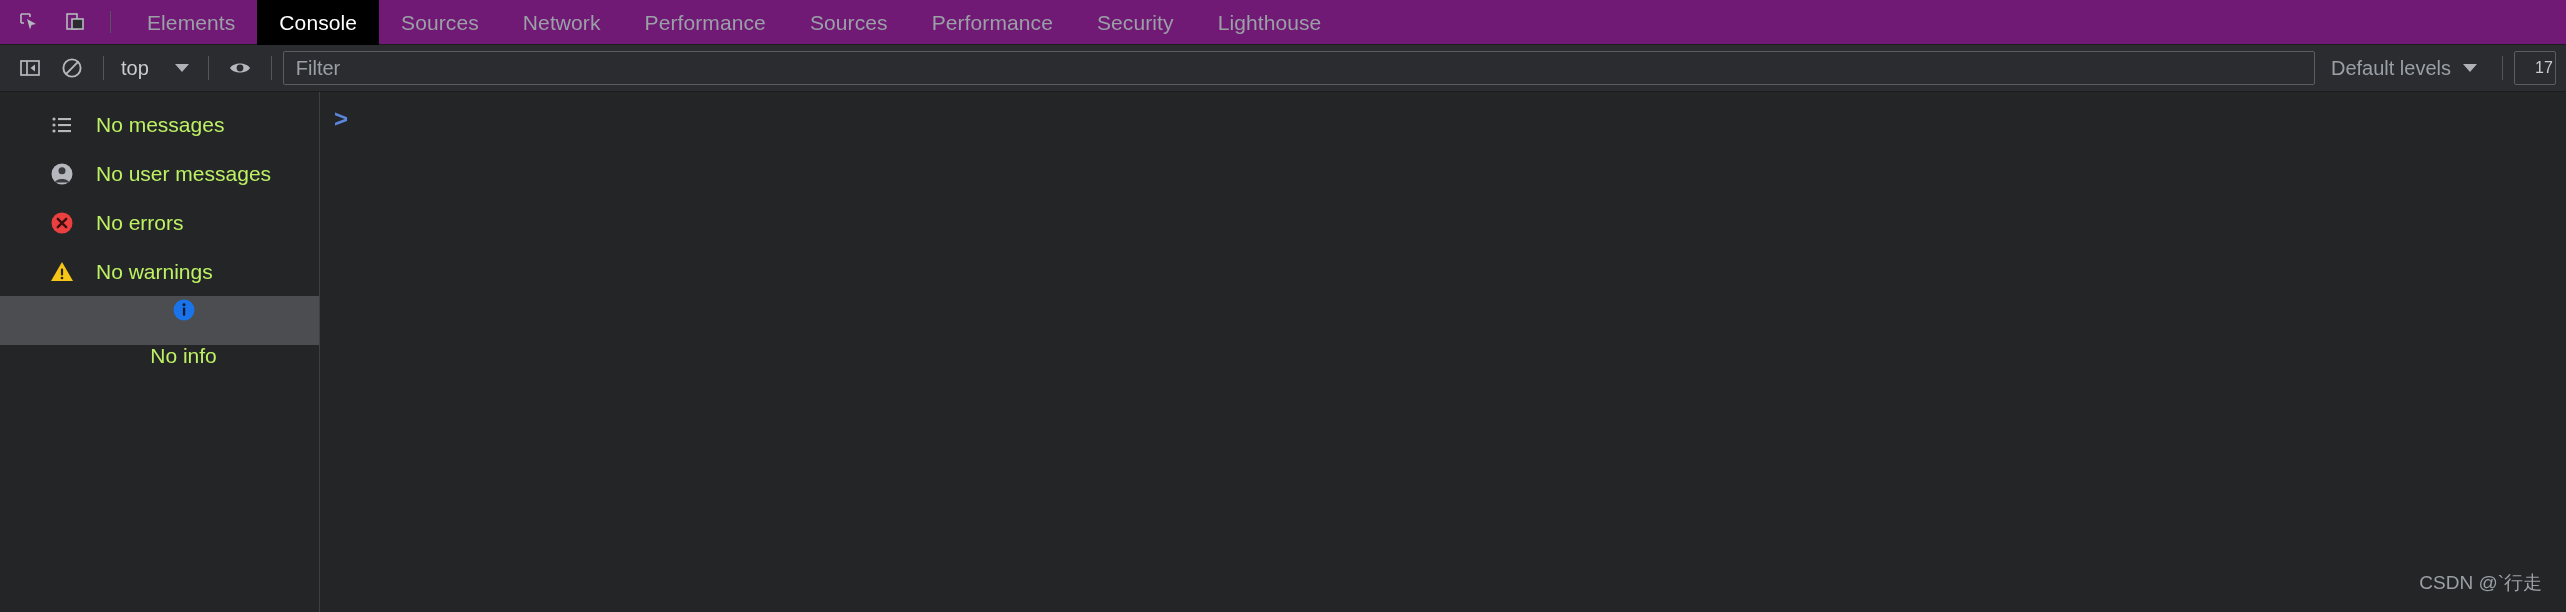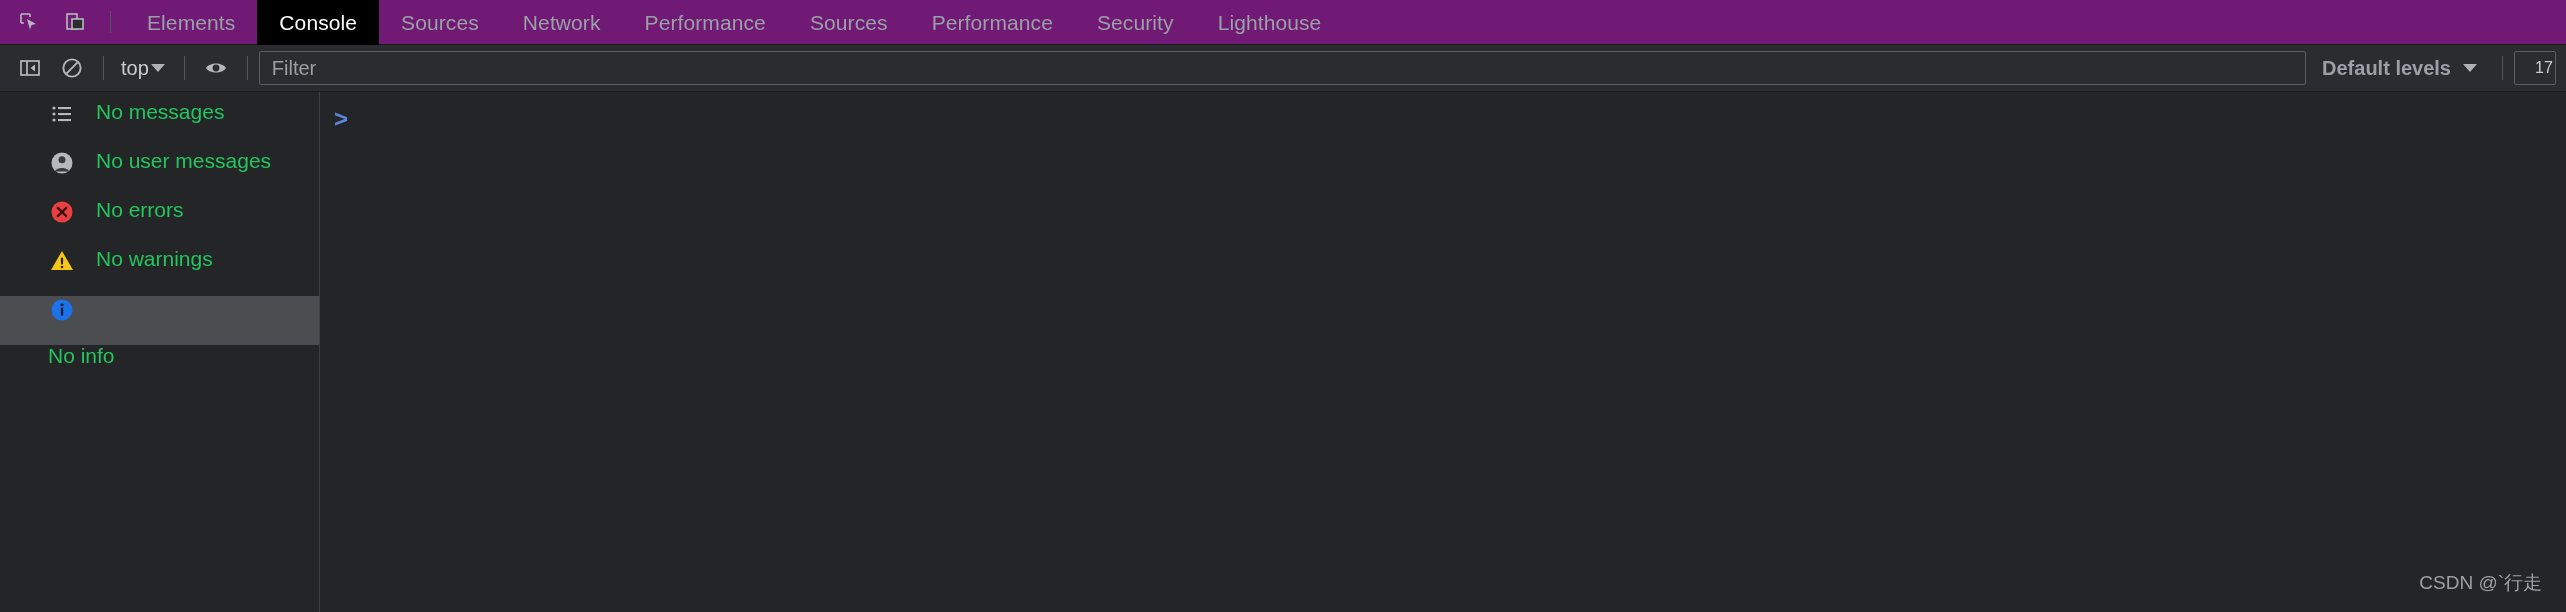--- a/index.html
+++ b/index.html
@@ -95,21 +95,21 @@
   .fb-sep {
     width: 1px;
     height: 24px;
     background: #54565a;
     margin: 0 9px;
     flex: none;
   }
   .ctx-select {
     display: flex;
     align-items: center;
-    gap: 2px;
+    gap: 26px;
     padding: 0 8px 0 6px;
     height: 34px;
     font-size: 20px;
     color: #c9ccd0;
     flex: none;
   }
   .caret {
     width: 0; height: 0;
     border-left: 7px solid transparent;
     border-right: 7px solid transparent;
@@ -131,21 +131,20 @@
   .filter-input::placeholder { color: #9aa0a6; opacity: 1; }
   .levels {
     display: flex;
     align-items: center;
     gap: 12px;
     padding: 0 14px;
     font-size: 20px;
     color: #9aa0a6;
     white-space: nowrap;
     flex: none;
-    font-weight: bold;
   }
   .issues-box {
     height: 34px;
     border: 1px solid #5b5d61;
     border-radius: 2px;
     display: flex;
     align-items: center;
     padding: 0 20px;
     color: #c9ccd0;
     font-size: 16px;
@@ -164,23 +163,24 @@
   .sidebar {
     width: 320px;
     min-width: 320px;
     background: #242527;
     border-right: 1px solid #3d3f42;
     padding-top: 8px;
   }
   .side-item {
     height: 49px;
     display: flex;
+    align-items: center;
     gap: 20px;
     padding-left: 48px;
-    color: #22c55e;
+    color: #bef264;
     font-size: 21px;
     white-space: nowrap;
   }
   .side-item.selected { background: #4b4d51; flex-direction: column; }
   .side-icon {
     width: 28px;
     height: 28px;
     display: flex;
     align-items: center;
     justify-content: center;

